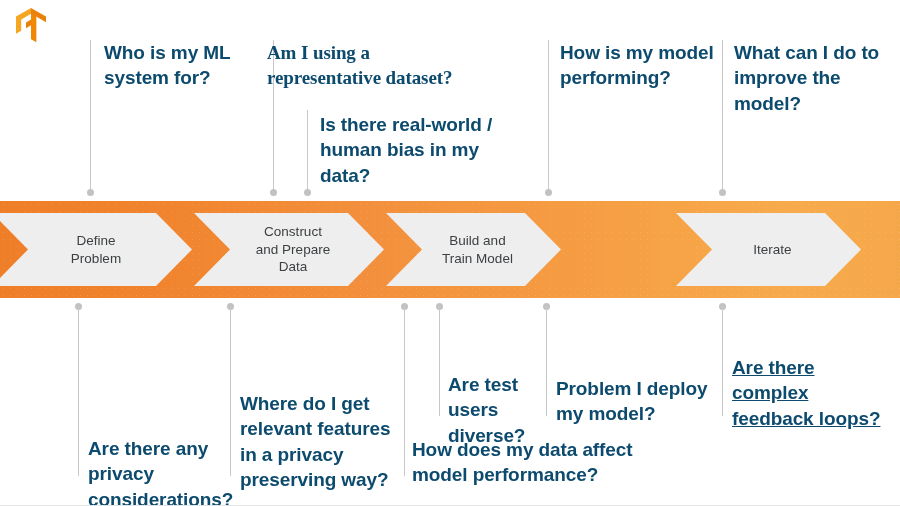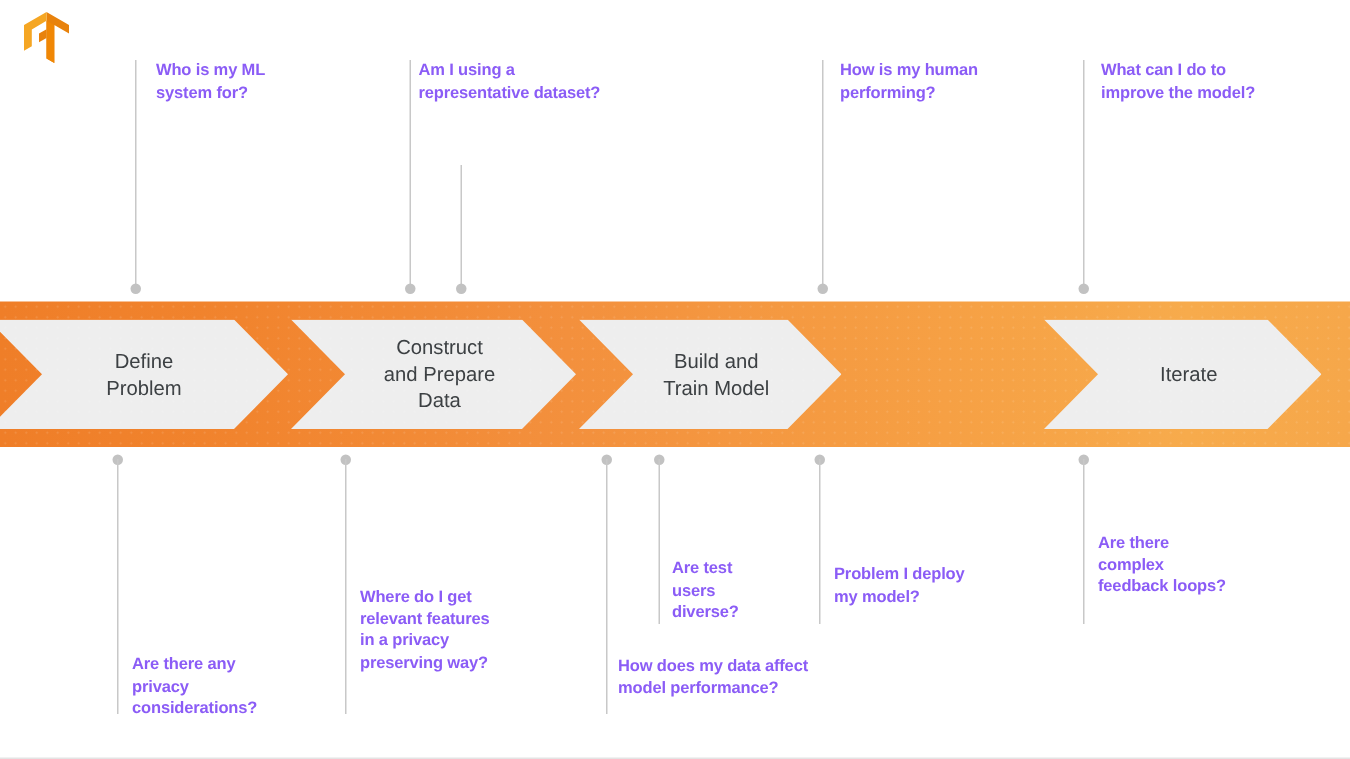--- a/index.html
+++ b/index.html
@@ -41,24 +41,24 @@
     height: 7px;
     border-radius: 50%;
     background: #c2c2c2;
     margin-left: -3px;
   }
 
   
   .question {
     position: absolute;
     font-family: "Liberation Sans", sans-serif;
-    font-size: 11px;
+    font-size: 19px;
     font-weight: bold;
     line-height: 1.33;
-    color: #8b5cf6;
+    color: #0c4a6e;
     letter-spacing: -0.1px;
     white-space: pre-line;
   }
 
   
   #band {
     position: absolute;
     left: 0;
     top: 201px;
     width: 900px;
@@ -121,36 +121,39 @@
   <div class="conn-dot" style="left:307px; top:189px;"></div>
 
   <div class="connector" style="left:548px; top:40px; height:152px;"></div>
   <div class="conn-dot" style="left:548px; top:189px;"></div>
 
   <div class="connector" style="left:722px; top:40px; height:152px;"></div>
   <div class="conn-dot" style="left:722px; top:189px;"></div>
 
   <div class="question" style="left:104px; top:40px; width:180px;">Who is my ML
 system for?</div>
-  <div class="question" style="left:279px; top:40px; width:230px;">Am I using a
+  <div class="question" style="left:267px; top:40px; width:230px;font-family:Liberation Serif, serif;">Am I using a
 representative dataset?</div>
-  <div class="question" style="left:560px; top:40px; width:170px;">How is my human
+  <div class="question" style="left:320px; top:112px; width:200px;">Is there real-world /
+human bias in my
+data?</div>
+  <div class="question" style="left:560px; top:40px; width:170px;">How is my model
 performing?</div>
   <div class="question" style="left:734px; top:40px; width:172px;">What can I do to
 improve the model?</div>
 
   <div id="band">
     <div class="step first" style="left:-8px;  width:200px;">Define
 Problem</div>
     <div class="step" style="left:386px; width:175px;">Build and
 Train Model</div>
     <div class="step" style="left:194px; width:190px;">Construct
 and Prepare
 Data</div>
-    <div class="step" style="left:696px; width:185px;">Iterate</div>
+    <div class="step" style="left:676px; width:185px;">Iterate</div>
   </div>
 
   <div class="conn-dot" style="left:78px; top:303px;"></div>
   <div class="connector" style="left:78px; top:306px; height:170px;"></div>
 
   <div class="conn-dot" style="left:230px; top:303px;"></div>
   <div class="connector" style="left:230px; top:306px; height:170px;"></div>
 
   <div class="conn-dot" style="left:404px; top:303px;"></div>
   <div class="connector" style="left:404px; top:306px; height:170px;"></div>
@@ -171,17 +174,17 @@
 model performance?</div>
   <div class="question" style="left:240px; top:391px; width:165px;">Where do I get
 relevant features
 in a privacy
 preserving way?</div>
   <div class="question" style="left:448px; top:372px; width:100px;">Are test
 users
 diverse?</div>
   <div class="question" style="left:556px; top:376px; width:160px;">Problem I deploy
 my model?</div>
-  <div class="question" style="left:732px; top:355px; width:165px;">Are there
+  <div class="question" style="left:732px; top:355px; width:165px;text-decoration:underline;">Are there
 complex
 feedback loops?</div>
 
 </div>
 
 </body></html>

